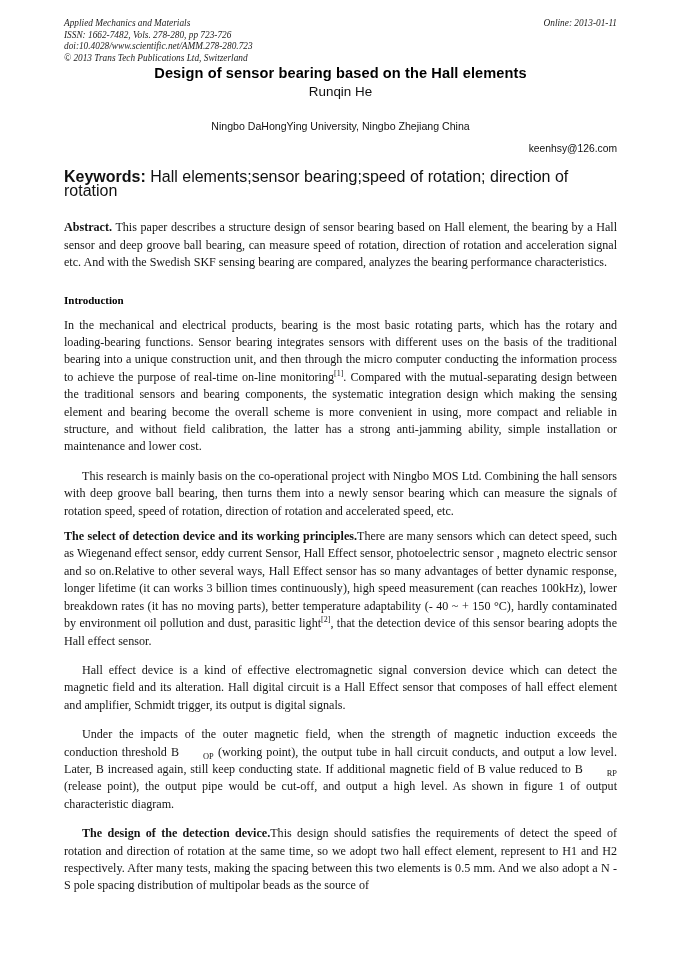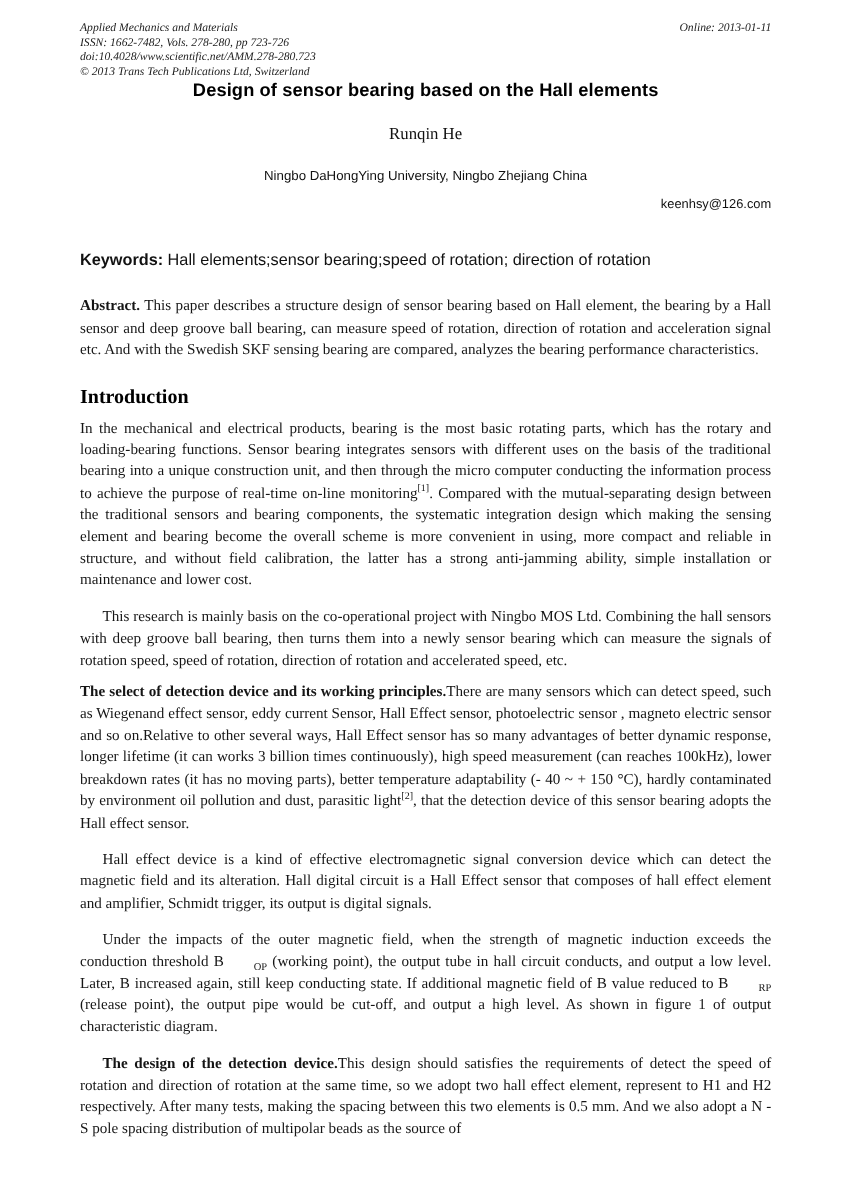--- a/index.html
+++ b/index.html
@@ -55,23 +55,22 @@
   .title {
     text-align: center;
     font-family: "Liberation Sans", "DejaVu Sans", sans-serif;
     font-weight: bold;
     font-size: 14.6px;
     line-height: 19px;
     color: #000;
     letter-spacing: 0.1px;
   }
   .author {
-    margin-top: 15px;
     text-align: center;
-    font-family: Liberation Serif, serif;
+    font-family: Liberation Sans, sans-serif;
     font-size: 13.4px;
     line-height: 17px;
     color: #111;
   }
   .affiliation {
     margin-top: 19px;
     text-align: center;
     font-family: "Liberation Sans", "DejaVu Sans", sans-serif;
     font-size: 10.6px;
     line-height: 14px;
@@ -81,23 +80,23 @@
     margin-top: 9px;
     text-align: right;
     font-family: "Liberation Sans", "DejaVu Sans", sans-serif;
     font-size: 10.3px;
     line-height: 14px;
     color: #111;
   }
 
   
   .keywords {
-    margin-top: 30px;
+    margin-top: 14px;
     font-family: "Liberation Sans", "DejaVu Sans", sans-serif;
-    font-size: 13px;
+    font-size: 16px;
     line-height: 14px;
     color: #111;
   }
   .keywords b {
     font-weight: bold;
   }
 
   
   .para {
     margin-top: 13px;
@@ -108,21 +107,21 @@
     color: #151515;
   }
   .para.tight { margin-top: 12px; }
   .para.indent { text-indent: 18px; }
   .abstract-lead {
     font-weight: bold;
   }
   .heading {
     margin-top: 20px;
     font-weight: bold;
-    font-size: 16px;
+    font-size: 11px;
     line-height: 17px;
     color: #000;
   }
   .subheading-run {
     font-weight: bold;
   }
   sup {
     font-size: 8px;
     vertical-align: super;
     line-height: 0;

